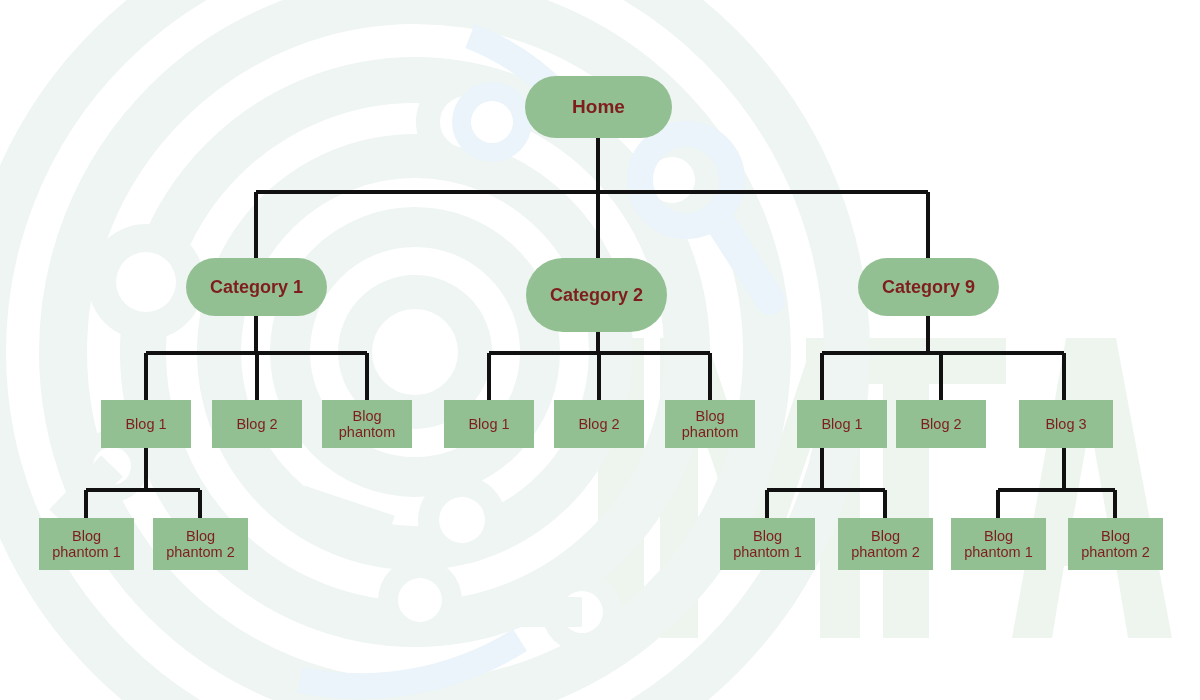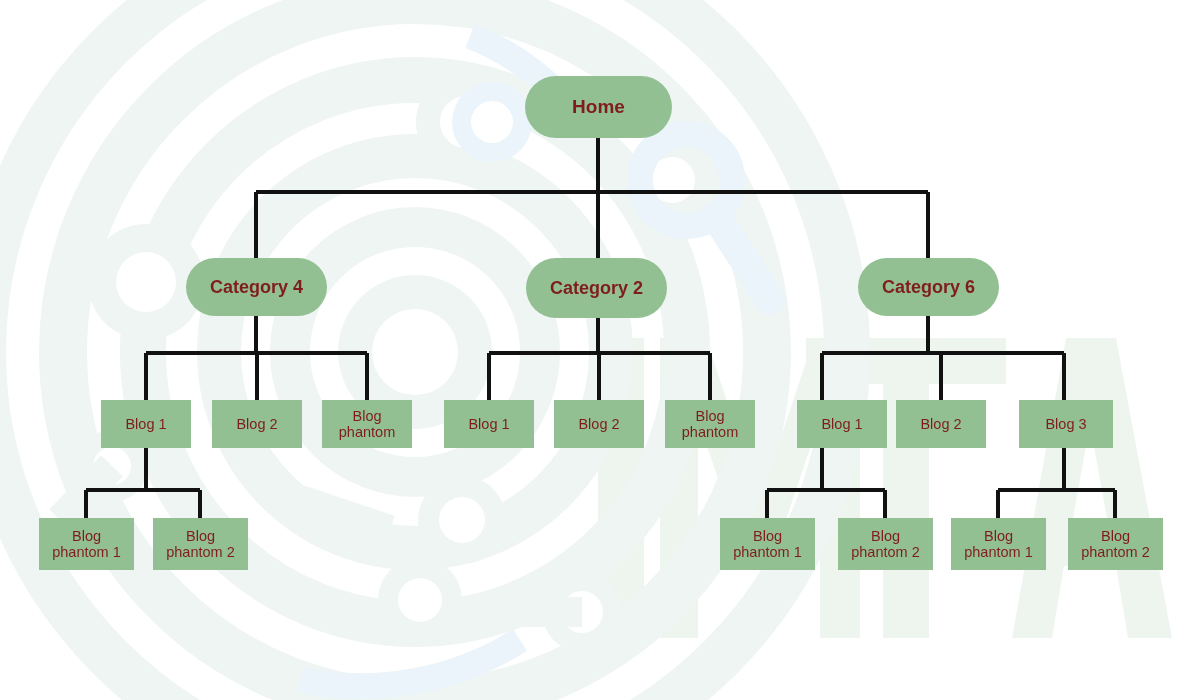--- a/index.html
+++ b/index.html
@@ -150,27 +150,27 @@
       <path d="M998 490 L998 518"></path>
       <path d="M1115 490 L1115 518"></path>
     </g>
   </svg>
 
   <div class="node pill lvl-home" style="left: 525px; top: 76px; width: 147px; height: 62px; background: rgb(147, 192, 147);">
     <span class="node-label">Home</span>
   </div>
 
   <div class="node pill lvl-cat" style="left: 186px; top: 258px; width: 141px; height: 58px; background: rgb(147, 192, 147);">
-    <span class="node-label">Category 4</span>
-  </div>
-  <div class="node pill lvl-cat" style="left: 526px; top: 258px; width: 141px; height: 60px; background: rgb(147, 192, 147);">
+    <span class="node-label">Category 1</span>
+  </div>
+  <div class="node pill lvl-cat" style="left: 526px; top: 258px; width: 141px; height: 74px; background: rgb(147, 192, 147);">
     <span class="node-label">Category 2</span>
   </div>
   <div class="node pill lvl-cat" style="left: 858px; top: 258px; width: 141px; height: 58px; background: rgb(147, 192, 147);">
-    <span class="node-label">Category 6</span>
+    <span class="node-label">Category 9</span>
   </div>
 
   <div class="node rect lvl-blog" style="left: 101px; top: 400px; width: 90px; height: 48px; background: rgb(147, 192, 147);">
     <span class="node-label">Blog 1</span>
   </div>
   <div class="node rect lvl-blog" style="left: 212px; top: 400px; width: 90px; height: 48px; background: rgb(147, 192, 147);">
     <span class="node-label">Blog 2</span>
   </div>
   <div class="node rect lvl-blog" style="left: 322px; top: 400px; width: 90px; height: 48px; background: rgb(147, 192, 147);">
     <span class="node-label">Blog

